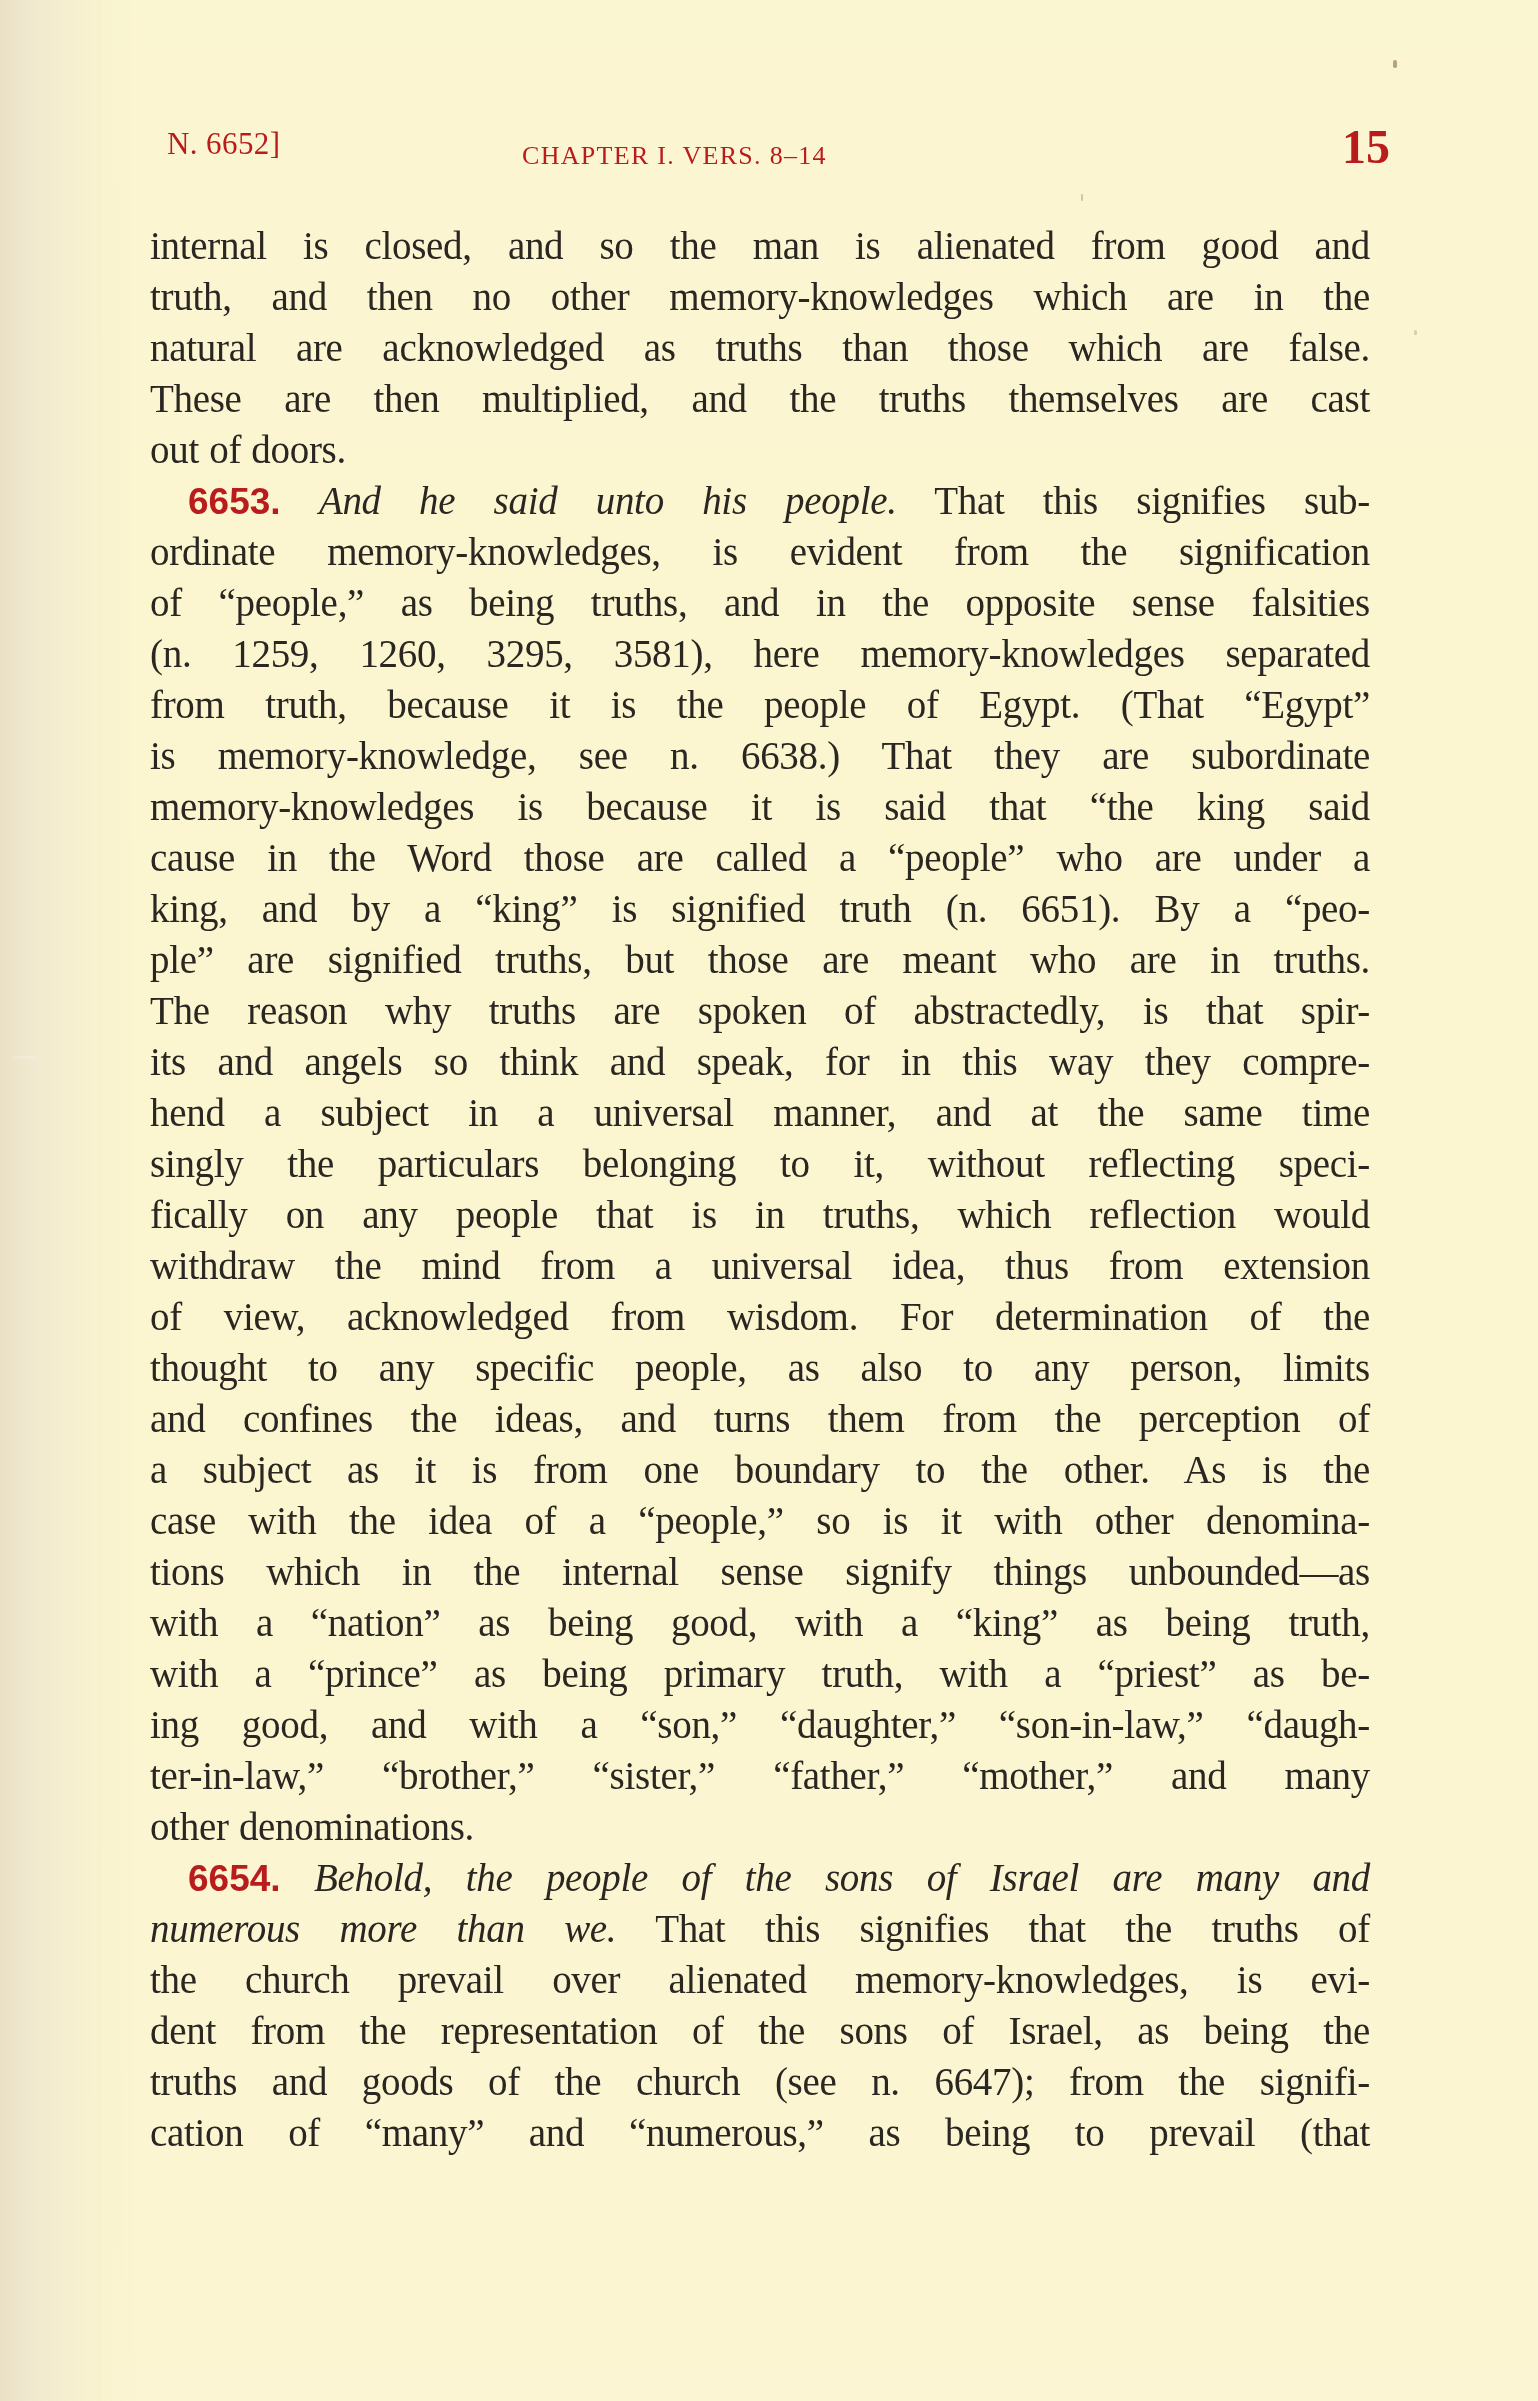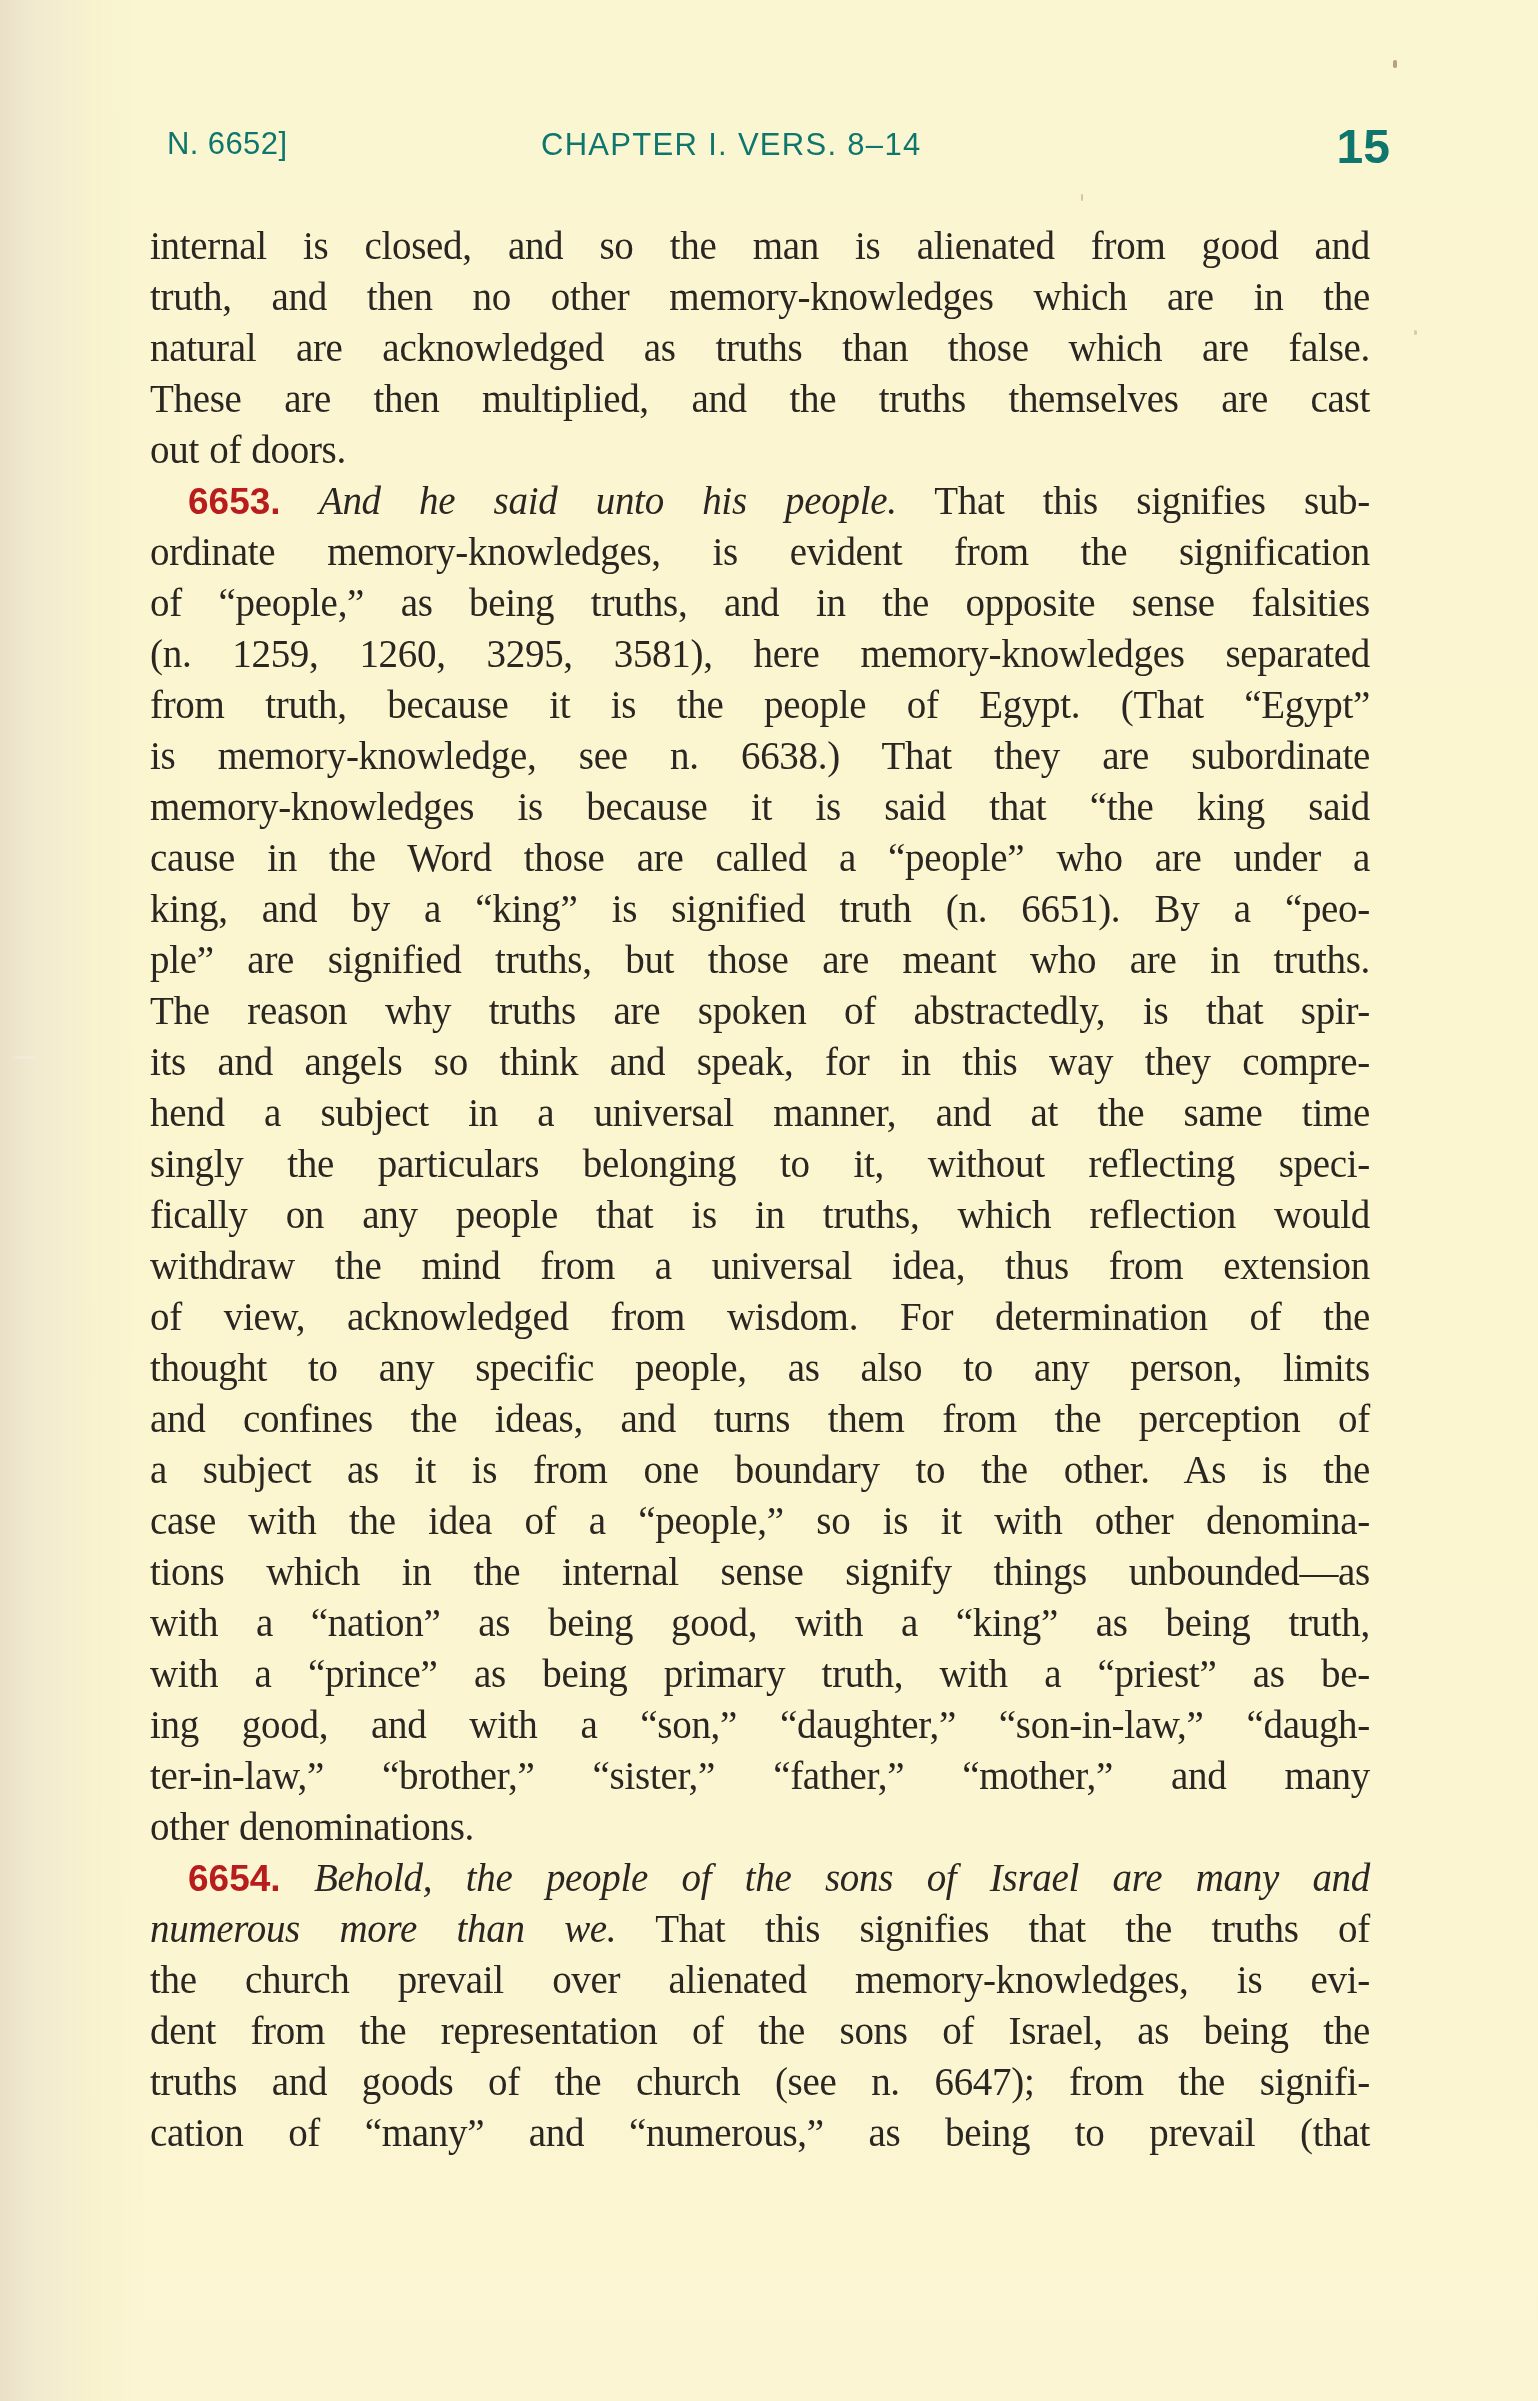--- a/index.html
+++ b/index.html
@@ -22,35 +22,34 @@
     position: absolute;
     left: 0; top: 0;
     width: 1539px; height: 2401px;
   }
   .running-head {
     position: absolute;
     left: 167px;
     top: 119px;
     width: 1223px;
     height: 47px;
-    font-family: Liberation Sans, sans-serif;
-    color: #0f766e;
+    font-family: Liberation Serif, serif;
+    color: #b91c1c;
   }
   .rh-left {
     position: absolute;
     left: 0; top: 6.7px;
     font-size: 31px;
     letter-spacing: 0.4px;
   }
   .rh-center {
     position: absolute;
-    left: 355px; top: 8px;
-    font-size: 31px;
+    left: 355px; top: 22px;
+    font-size: 26px;
     letter-spacing: 1.3px;
-    margin-left: 19px;
   }
   .rh-right {
     position: absolute;
     right: 0; top: 0;
     font-size: 48px;
     font-weight: bold;
   }
   .body-text {
     position: absolute;
     left: 150px;

